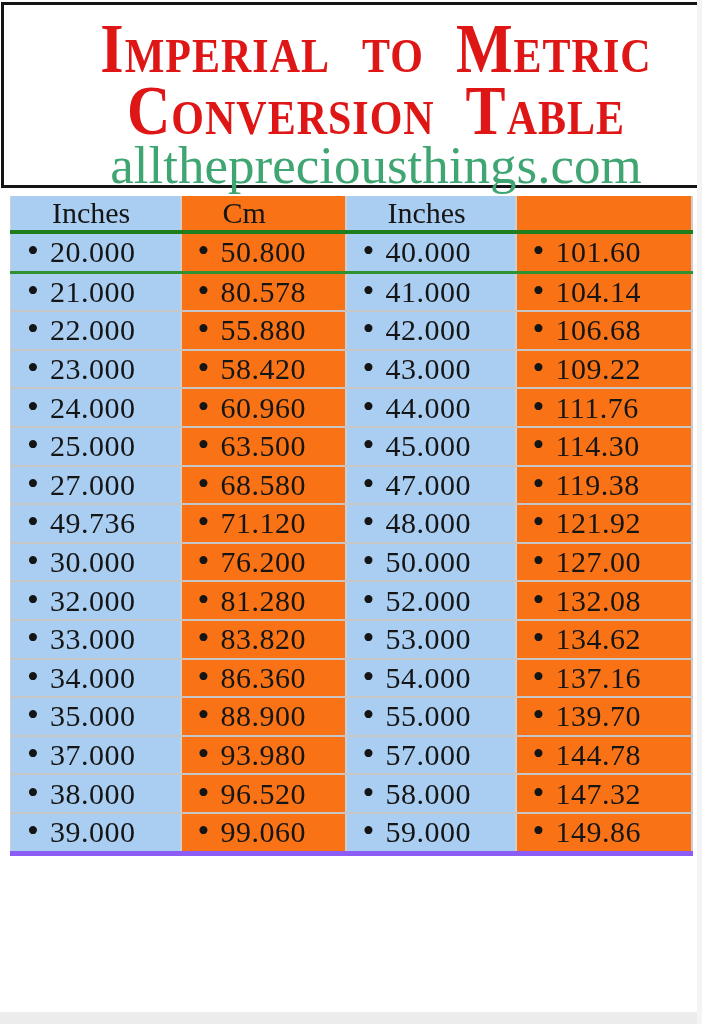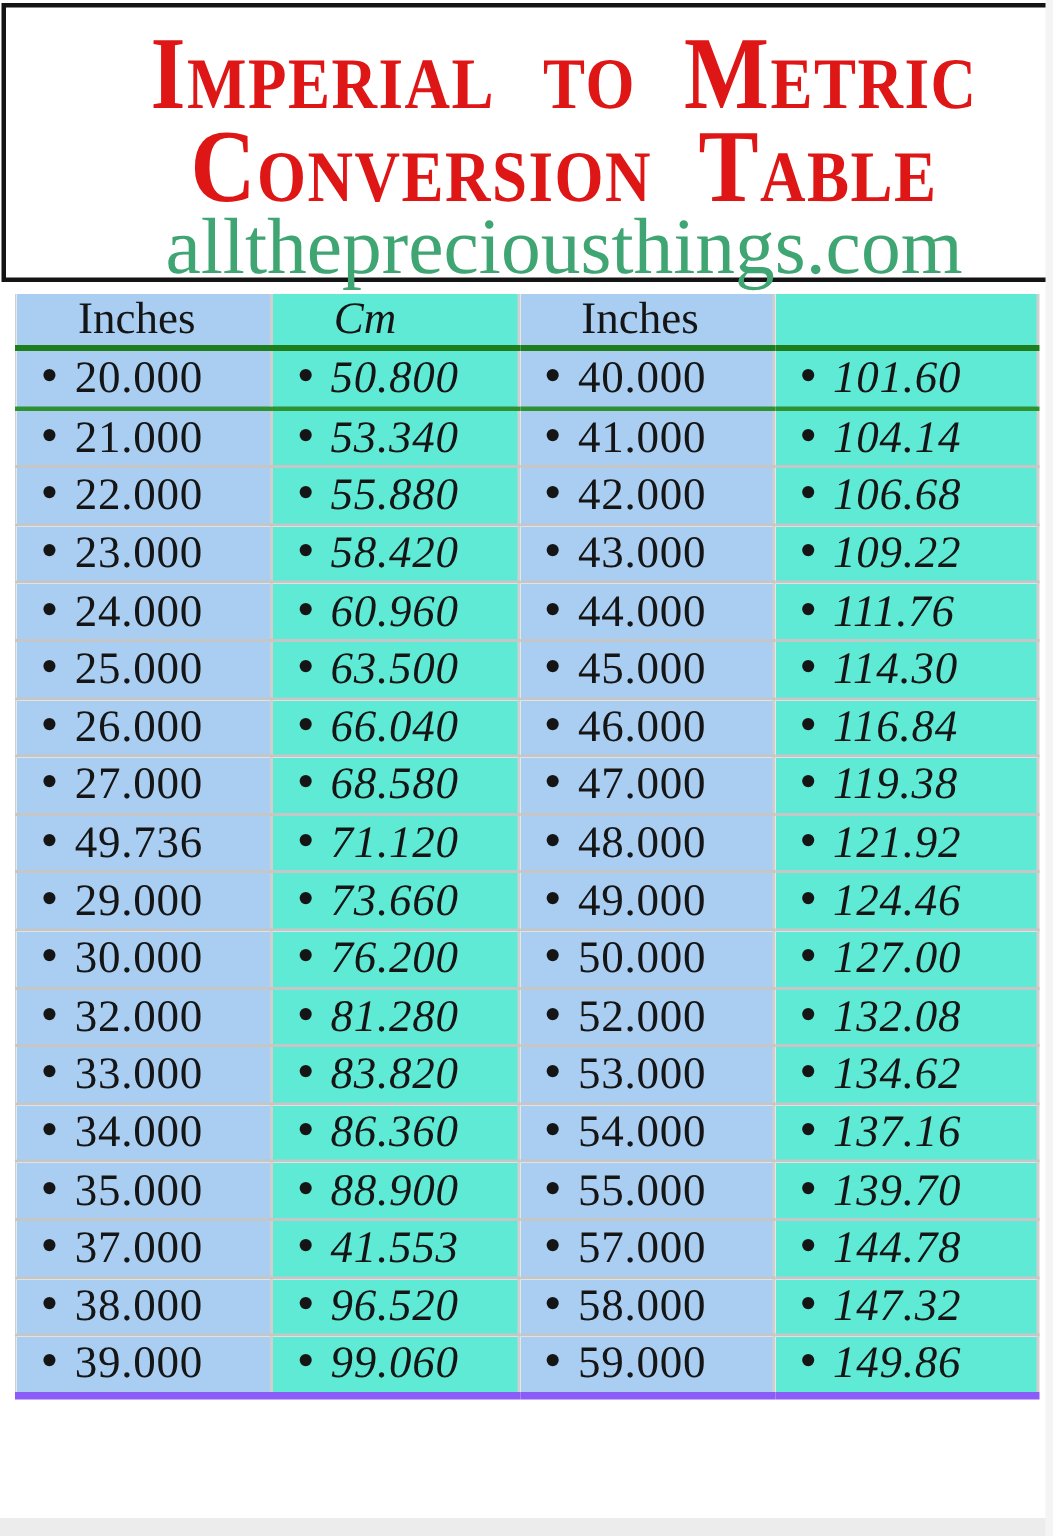--- a/index.html
+++ b/index.html
@@ -33,21 +33,21 @@
     font-weight:normal;text-align:left;vertical-align:middle;
     padding:0 0 0 16px;color:#151515;font-size:30px;
     border-right:2px solid #cfcfcf;white-space:nowrap;
     overflow:hidden;
   }
   thead th{height:34px;border-bottom:4px solid #1e7e1e;padding-left:41px;}
   tbody td{height:36.6px;border-bottom:2px solid #c6c6c6;}
   tr.first-row td{border-bottom:3px solid #2e9132;margin-top:40px;}
   tr.last-row td{border-bottom:5px solid #8b5cf6;}
   .blue{background:#a9cef2;}
-  .white{background:#5eead4;font-style:italic;}
+  .white{background:#f97316;}
   .bullet{font-size:34px;margin-right:11px;line-height:0;}
   .cell-value{letter-spacing:0.5px;}
   
   .bottom-strip{
     position:absolute;left:0;bottom:0;width:702px;height:12px;background:#ececec;
   }
   .right-strip{
     position:absolute;right:0;top:0;width:5px;height:1024px;background:#f4f4f4;
   }
 </style>
@@ -77,21 +77,21 @@
   </thead>
   <tbody>
       <tr class="first-row">
         <td class="blue"><span class="bullet">•</span><span class="cell-value">20.000</span></td>
         <td class="white"><span class="bullet">•</span><span class="cell-value">50.800</span></td>
         <td class="blue"><span class="bullet">•</span><span class="cell-value">40.000</span></td>
         <td class="white"><span class="bullet">•</span><span class="cell-value">101.60</span></td>
       </tr>
       <tr>
         <td class="blue"><span class="bullet">•</span><span class="cell-value">21.000</span></td>
-        <td class="white"><span class="bullet">•</span><span class="cell-value">53.340</span></td>
+        <td class="white"><span class="bullet">•</span><span class="cell-value">80.578</span></td>
         <td class="blue"><span class="bullet">•</span><span class="cell-value">41.000</span></td>
         <td class="white"><span class="bullet">•</span><span class="cell-value">104.14</span></td>
       </tr>
       <tr>
         <td class="blue"><span class="bullet">•</span><span class="cell-value">22.000</span></td>
         <td class="white"><span class="bullet">•</span><span class="cell-value">55.880</span></td>
         <td class="blue"><span class="bullet">•</span><span class="cell-value">42.000</span></td>
         <td class="white"><span class="bullet">•</span><span class="cell-value">106.68</span></td>
       </tr>
       <tr>
@@ -106,42 +106,30 @@
         <td class="blue"><span class="bullet">•</span><span class="cell-value">44.000</span></td>
         <td class="white"><span class="bullet">•</span><span class="cell-value">111.76</span></td>
       </tr>
       <tr>
         <td class="blue"><span class="bullet">•</span><span class="cell-value">25.000</span></td>
         <td class="white"><span class="bullet">•</span><span class="cell-value">63.500</span></td>
         <td class="blue"><span class="bullet">•</span><span class="cell-value">45.000</span></td>
         <td class="white"><span class="bullet">•</span><span class="cell-value">114.30</span></td>
       </tr>
       <tr>
-        <td class="blue"><span class="bullet">•</span><span class="cell-value">26.000</span></td>
-        <td class="white"><span class="bullet">•</span><span class="cell-value">66.040</span></td>
-        <td class="blue"><span class="bullet">•</span><span class="cell-value">46.000</span></td>
-        <td class="white"><span class="bullet">•</span><span class="cell-value">116.84</span></td>
-      </tr>
-      <tr>
         <td class="blue"><span class="bullet">•</span><span class="cell-value">27.000</span></td>
         <td class="white"><span class="bullet">•</span><span class="cell-value">68.580</span></td>
         <td class="blue"><span class="bullet">•</span><span class="cell-value">47.000</span></td>
         <td class="white"><span class="bullet">•</span><span class="cell-value">119.38</span></td>
       </tr>
       <tr>
         <td class="blue"><span class="bullet">•</span><span class="cell-value">49.736</span></td>
         <td class="white"><span class="bullet">•</span><span class="cell-value">71.120</span></td>
         <td class="blue"><span class="bullet">•</span><span class="cell-value">48.000</span></td>
         <td class="white"><span class="bullet">•</span><span class="cell-value">121.92</span></td>
-      </tr>
-      <tr>
-        <td class="blue"><span class="bullet">•</span><span class="cell-value">29.000</span></td>
-        <td class="white"><span class="bullet">•</span><span class="cell-value">73.660</span></td>
-        <td class="blue"><span class="bullet">•</span><span class="cell-value">49.000</span></td>
-        <td class="white"><span class="bullet">•</span><span class="cell-value">124.46</span></td>
       </tr>
       <tr>
         <td class="blue"><span class="bullet">•</span><span class="cell-value">30.000</span></td>
         <td class="white"><span class="bullet">•</span><span class="cell-value">76.200</span></td>
         <td class="blue"><span class="bullet">•</span><span class="cell-value">50.000</span></td>
         <td class="white"><span class="bullet">•</span><span class="cell-value">127.00</span></td>
       </tr>
       <tr>
         <td class="blue"><span class="bullet">•</span><span class="cell-value">32.000</span></td>
         <td class="white"><span class="bullet">•</span><span class="cell-value">81.280</span></td>
@@ -161,21 +149,21 @@
         <td class="white"><span class="bullet">•</span><span class="cell-value">137.16</span></td>
       </tr>
       <tr>
         <td class="blue"><span class="bullet">•</span><span class="cell-value">35.000</span></td>
         <td class="white"><span class="bullet">•</span><span class="cell-value">88.900</span></td>
         <td class="blue"><span class="bullet">•</span><span class="cell-value">55.000</span></td>
         <td class="white"><span class="bullet">•</span><span class="cell-value">139.70</span></td>
       </tr>
       <tr>
         <td class="blue"><span class="bullet">•</span><span class="cell-value">37.000</span></td>
-        <td class="white"><span class="bullet">•</span><span class="cell-value">41.553</span></td>
+        <td class="white"><span class="bullet">•</span><span class="cell-value">93.980</span></td>
         <td class="blue"><span class="bullet">•</span><span class="cell-value">57.000</span></td>
         <td class="white"><span class="bullet">•</span><span class="cell-value">144.78</span></td>
       </tr>
       <tr>
         <td class="blue"><span class="bullet">•</span><span class="cell-value">38.000</span></td>
         <td class="white"><span class="bullet">•</span><span class="cell-value">96.520</span></td>
         <td class="blue"><span class="bullet">•</span><span class="cell-value">58.000</span></td>
         <td class="white"><span class="bullet">•</span><span class="cell-value">147.32</span></td>
       </tr>
       <tr class="last-row">

